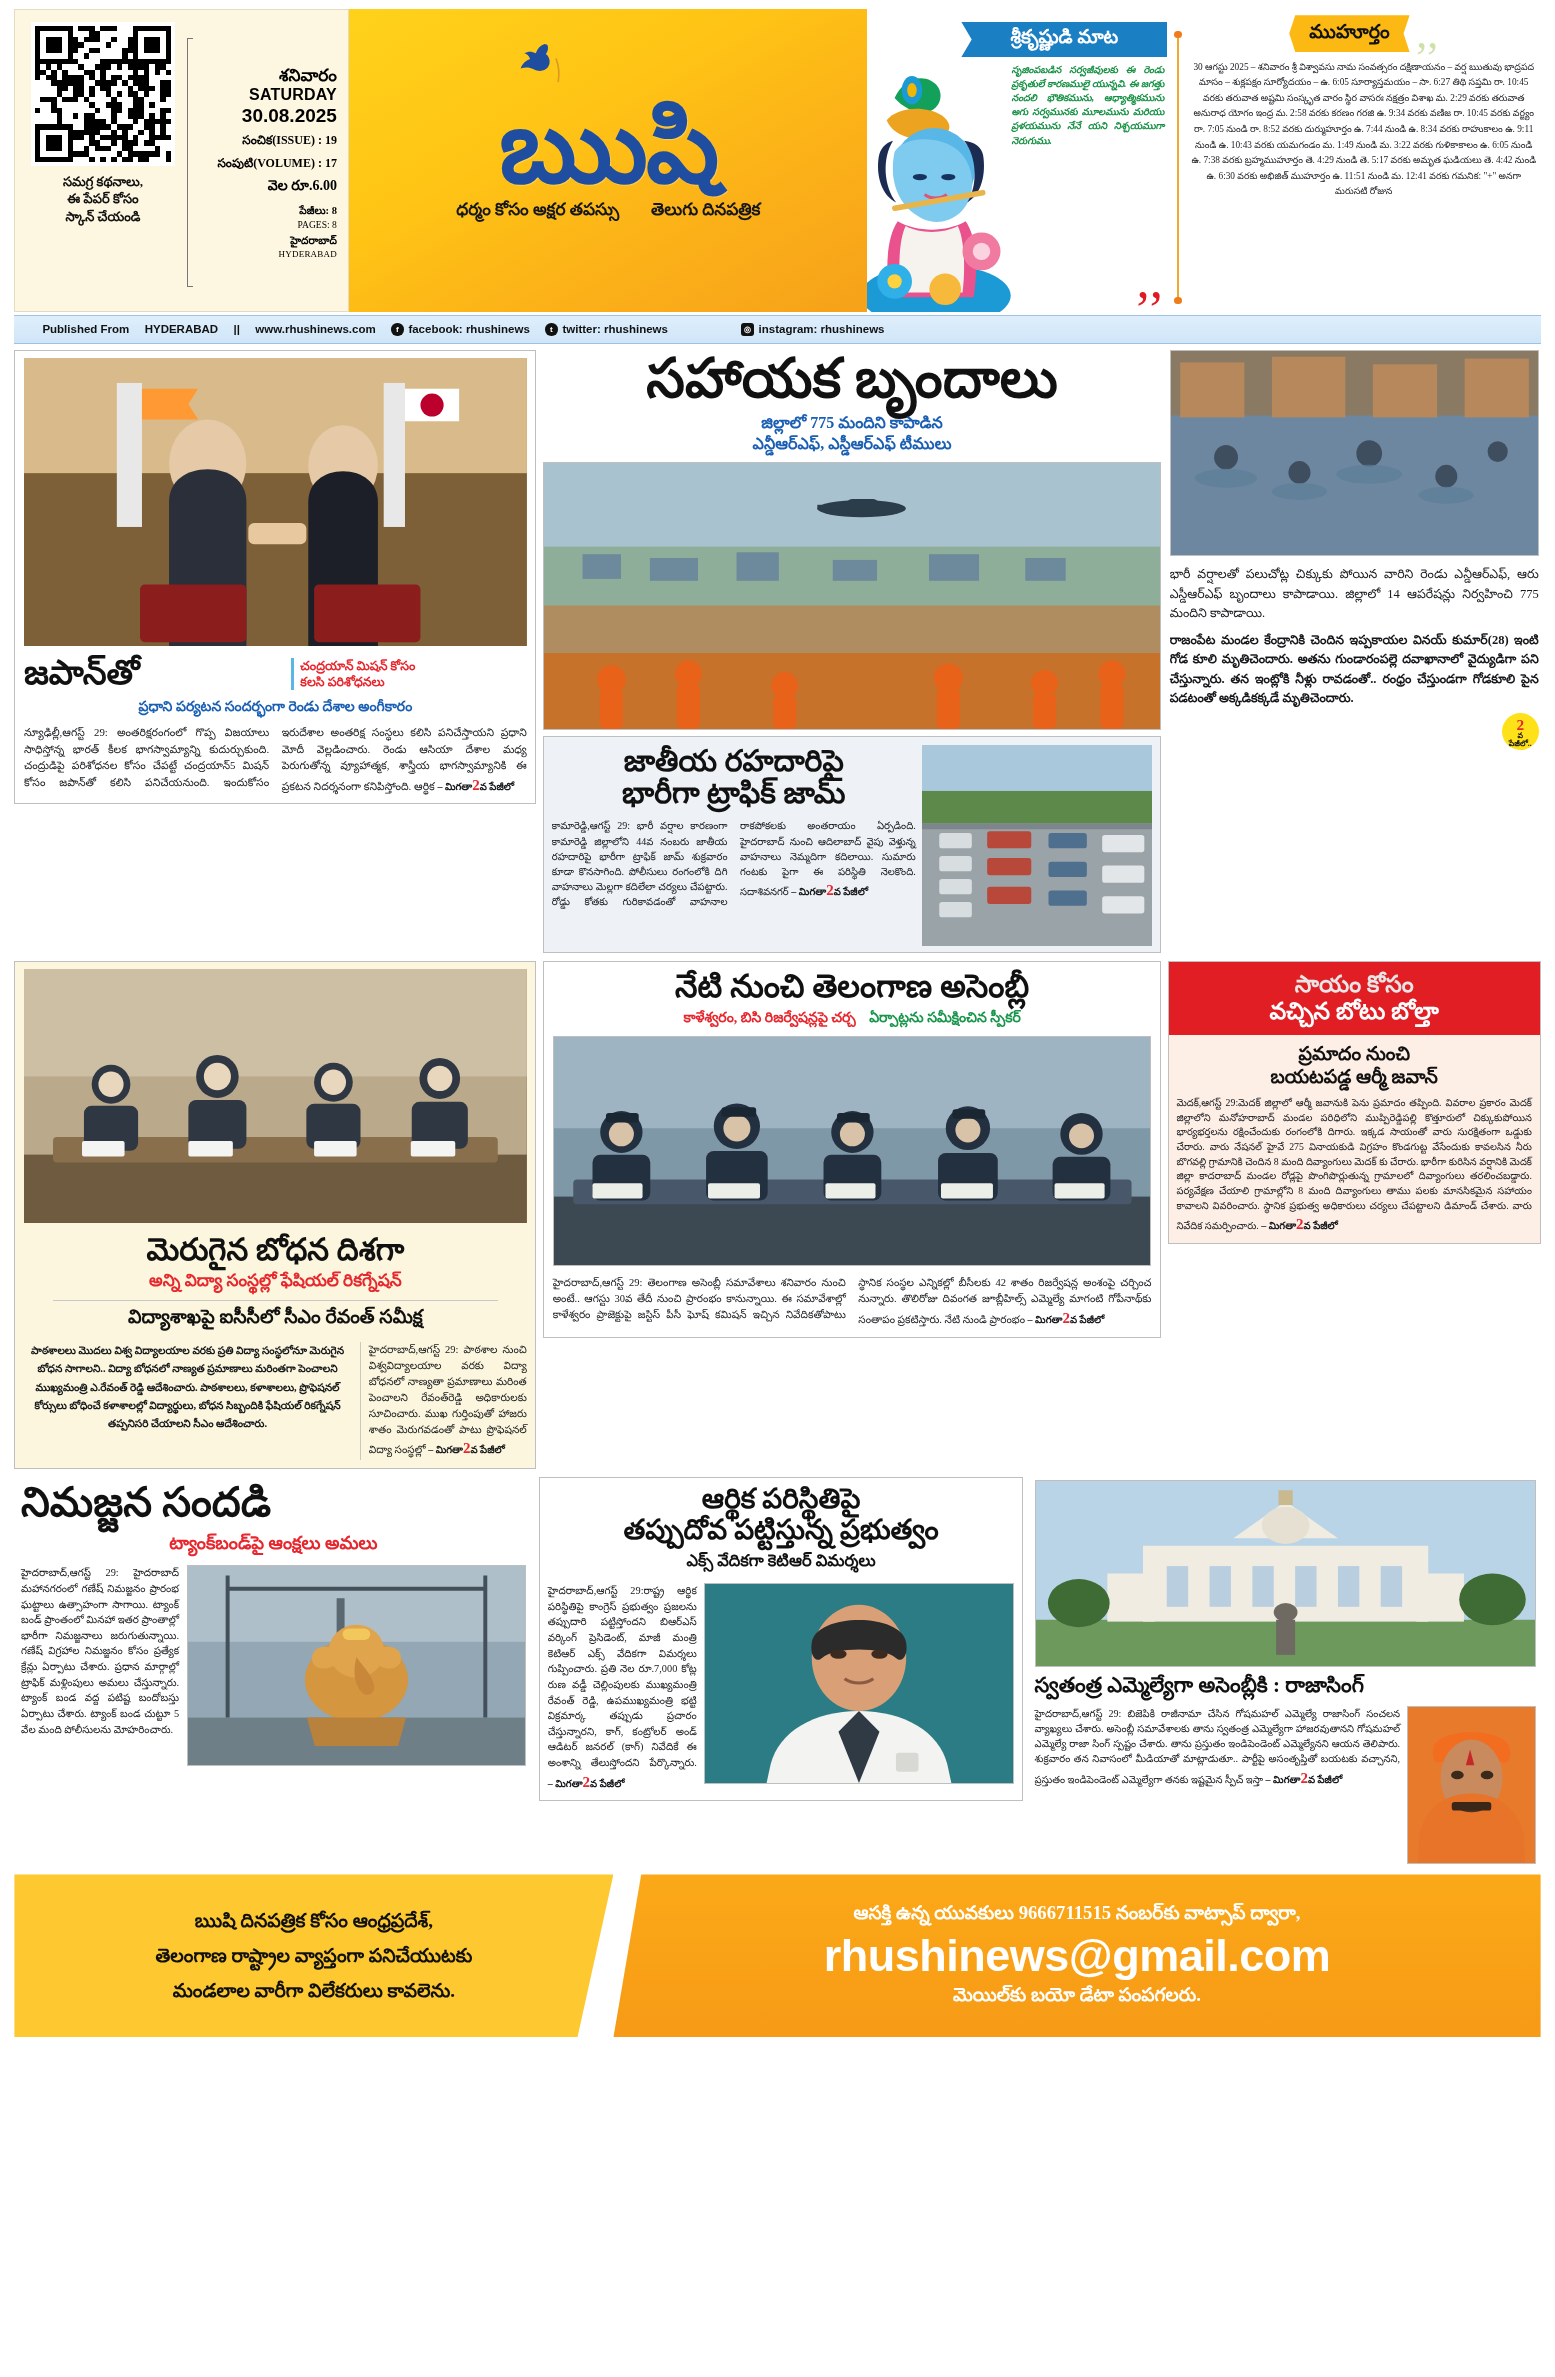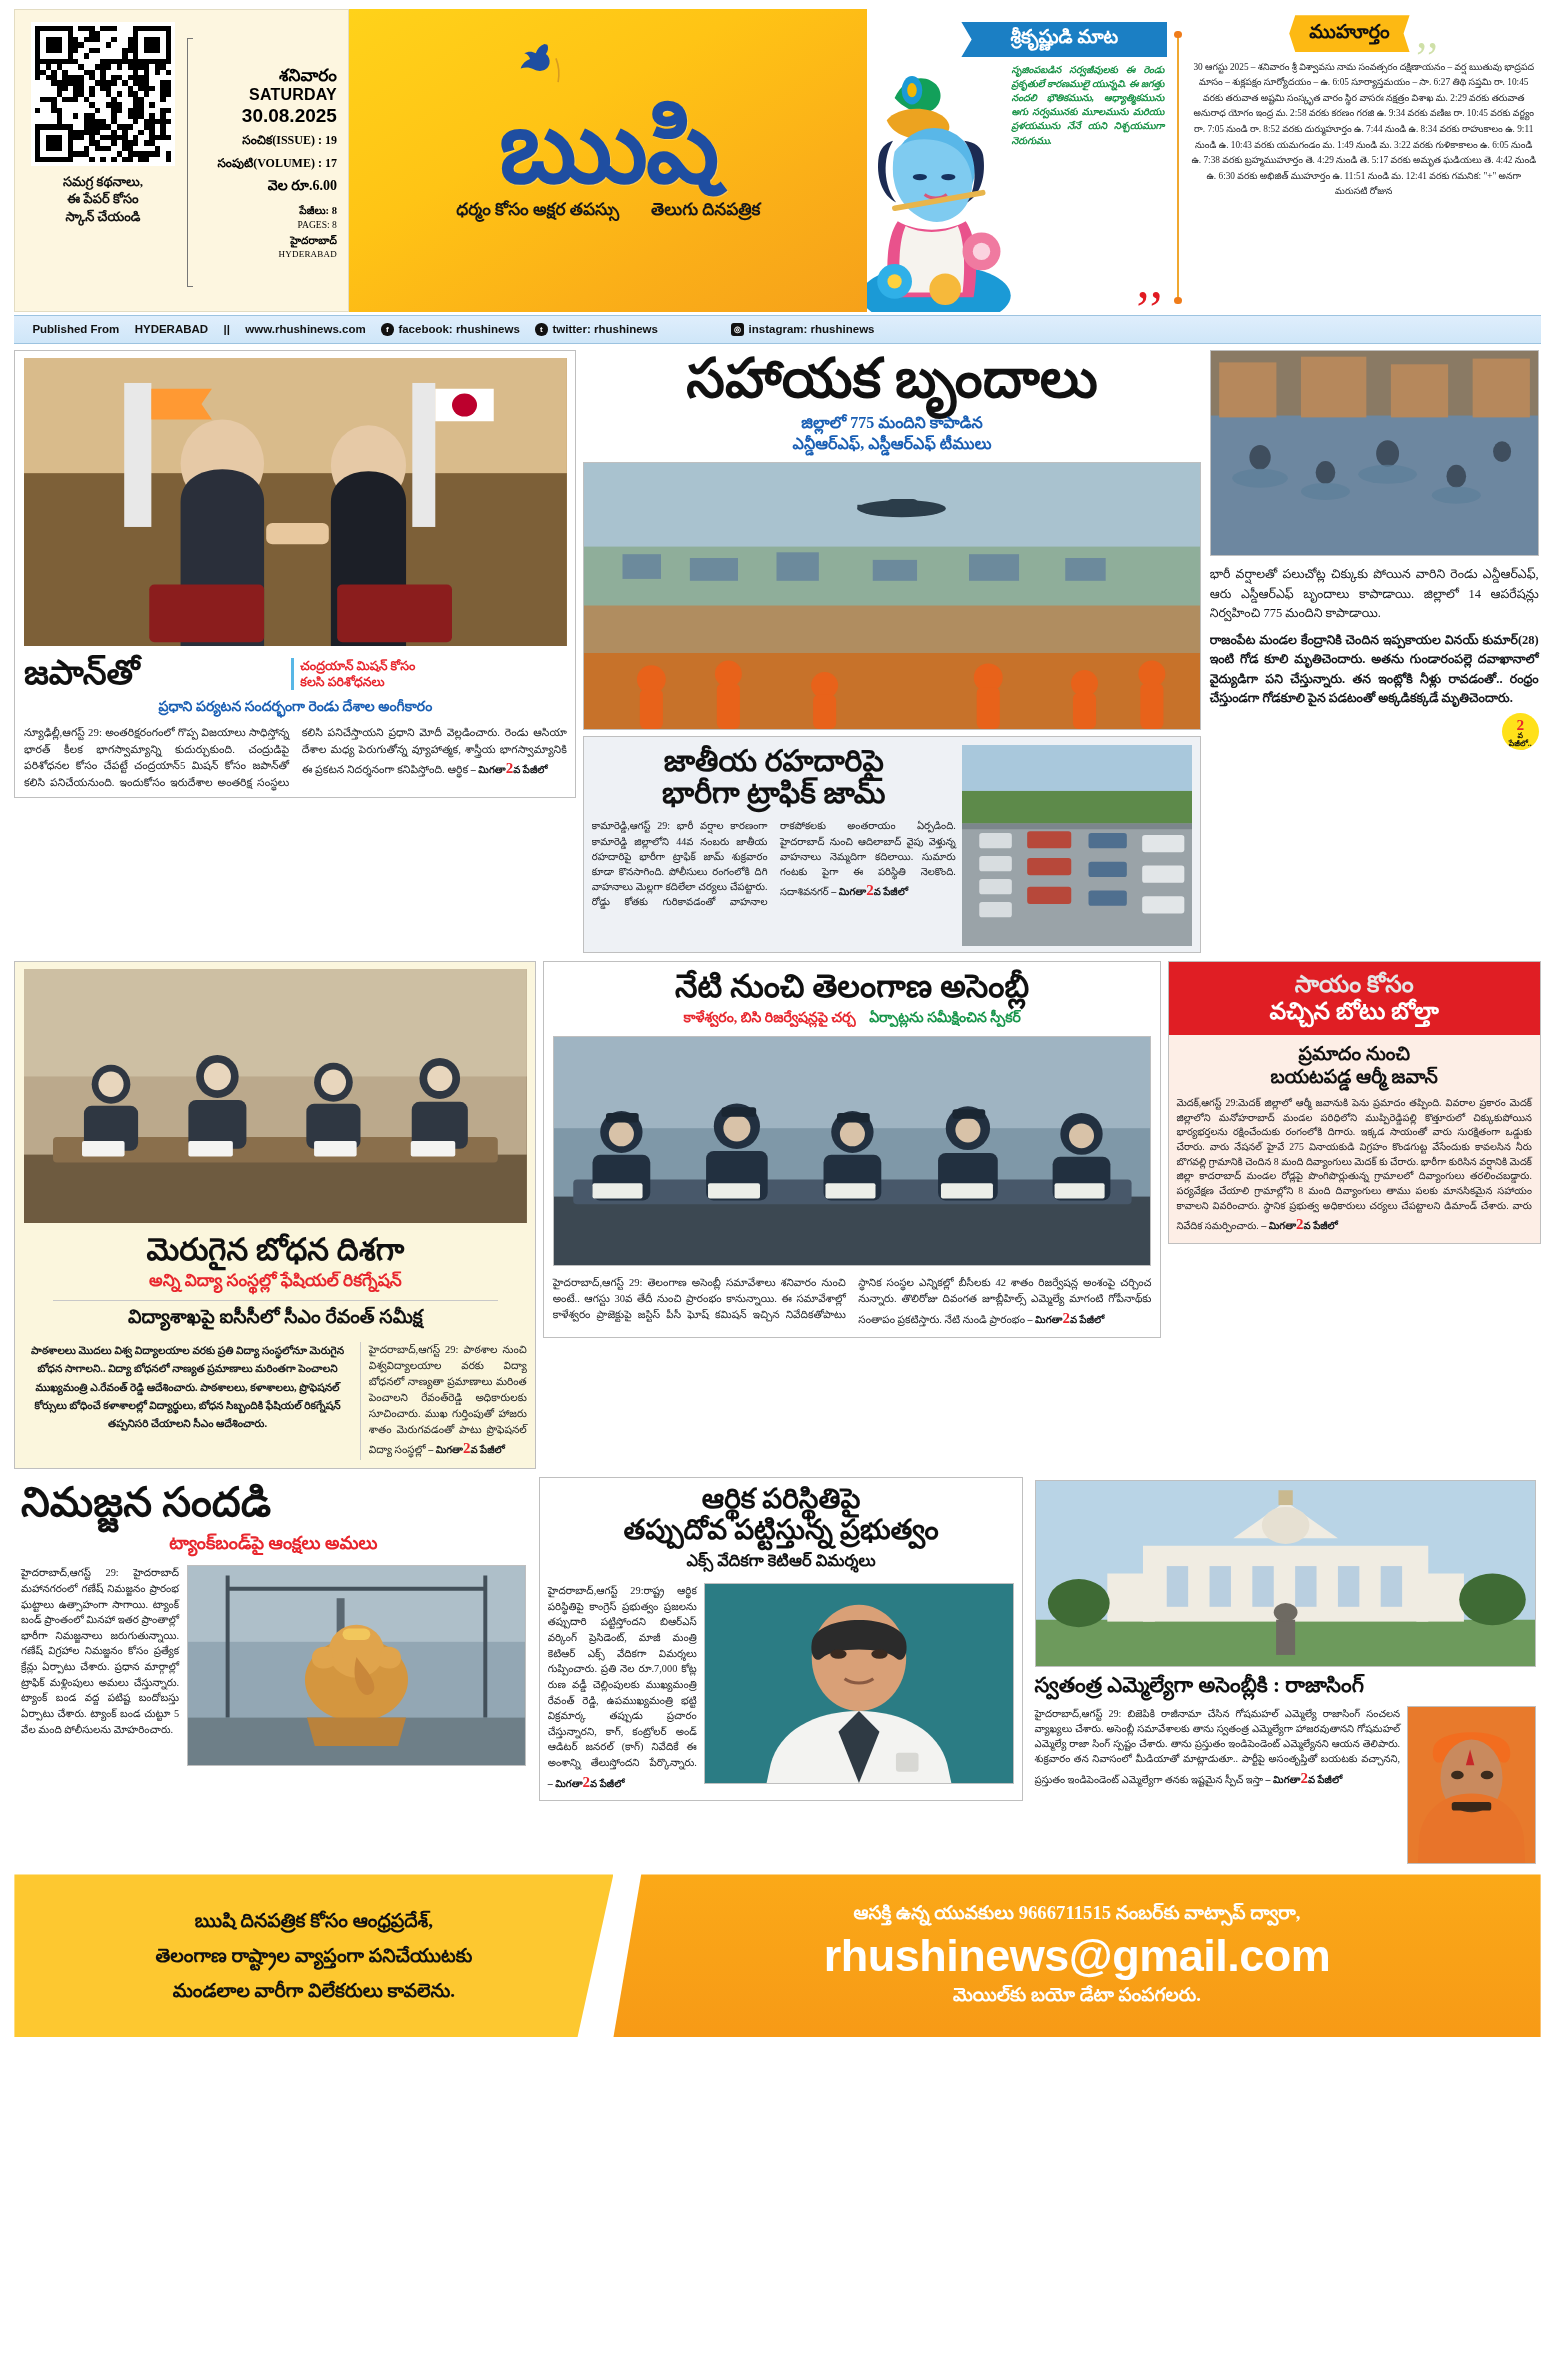--- a/index.html
+++ b/index.html
@@ -73,21 +73,21 @@
 
   
   .pubbar {
     margin: 2.9px 14.4px 0 14.4px; height: 29px;
     background: linear-gradient(180deg,#dfeefc 0%,#cfe6f8 100%);
     border-top: 1.4px solid #9cc3e0; border-bottom: 1.4px solid #9cc3e0;
     display: flex; align-items: center; gap: 0; font-size: 11.5px; font-weight: 700; color: #111;
     font-family: "Liberation Sans", sans-serif;
   }
   .pubbar .pb { padding: 0 7.7px; display: flex; align-items: center; gap: 4.8px; }
-  .pubbar .pb.first { padding-left: 18px; }
+  .pubbar .pb.first { padding-left: 28px; }
   .sicon { width: 12.5px; height: 12.5px; border-radius: 50%; background: #111; color: #fff; font-size: 8.1px; display: inline-flex; align-items: center; justify-content: center; font-weight: 700; }
   .sicon.sq { border-radius: 2.9px; }
 
   
   .content { position: relative; padding: 5.8px 14.4px 0 14.4px; }
   .row { display: flex; gap: 6.7px; }
 
   .card { background: #fff; }
   .bordered { border: 0.5px solid #bfbfbf; }
 
@@ -880,21 +880,21 @@
     <div class="pb" style="margin-left:58px">
         <span class="sicon sq">◎</span>
         <span>instagram: rhushinews</span>
       </div>
   </div>
 
   <div class="content">
 
     <div class="row" style="align-items:flex-start">
 
-      <div class="card bordered" style="width:562px;padding:7.7px 8.6px 6.7px 8.6px">
+      <div class="card bordered" style="width:522px;padding:7.7px 8.6px 6.7px 8.6px">
         <div class="photo ph-modi" style="height:288px">
           <svg width="100%" height="100%" viewBox="0 0 520 300" preserveAspectRatio="none">
             <rect width="520" height="300" fill="#c9a774"></rect>
             <rect y="0" width="520" height="120" fill="#d9bb8b"></rect>
             <rect x="0" y="120" width="520" height="180" fill="#7d6038"></rect>
             <rect x="96" y="26" width="26" height="150" fill="#e8e8e8"></rect>
             <path d="M122 32h58l-10 16 10 16h-58z" fill="#ff9933"></path>
             <rect x="372" y="26" width="22" height="150" fill="#e8e8e8"></rect>
             <path d="M394 32h56v34h-56z" fill="#fff"></path>
             <circle cx="422" cy="49" r="12" fill="#bc002d"></circle>

